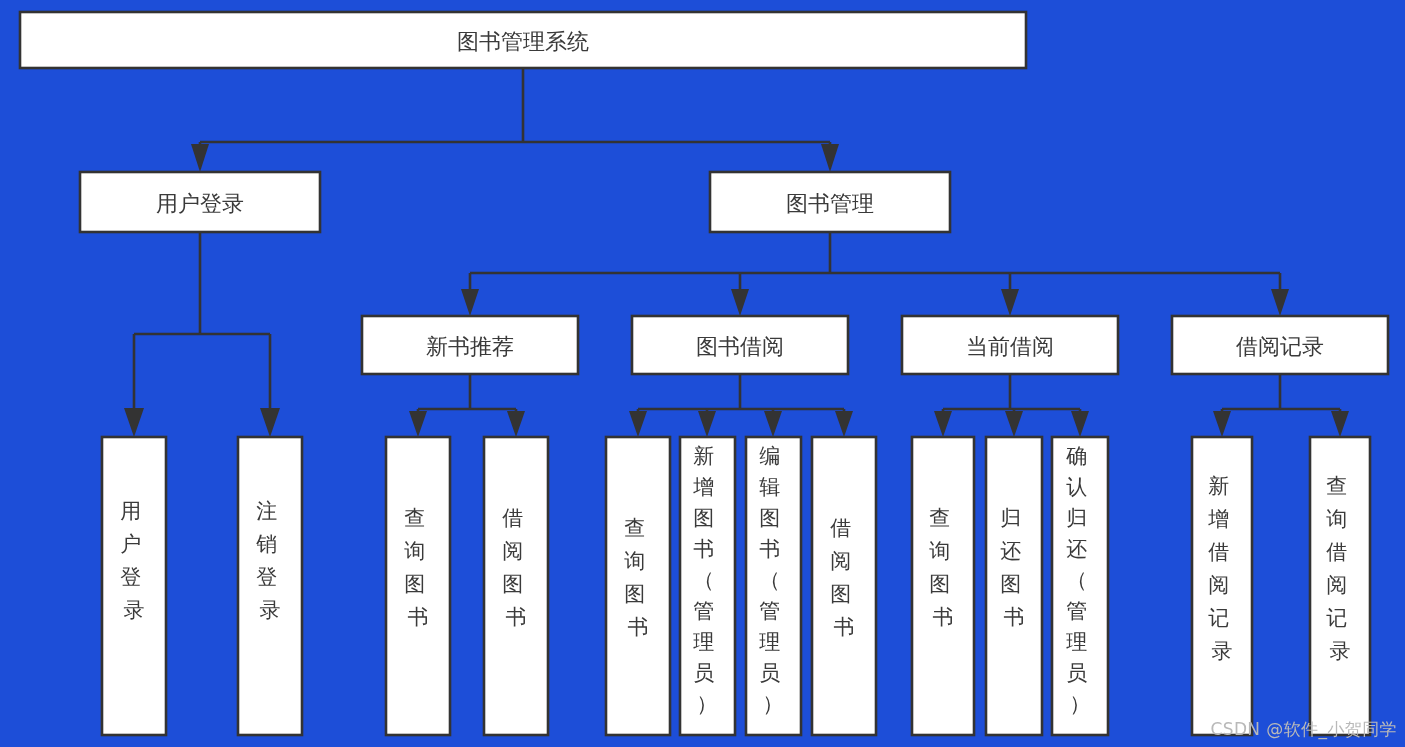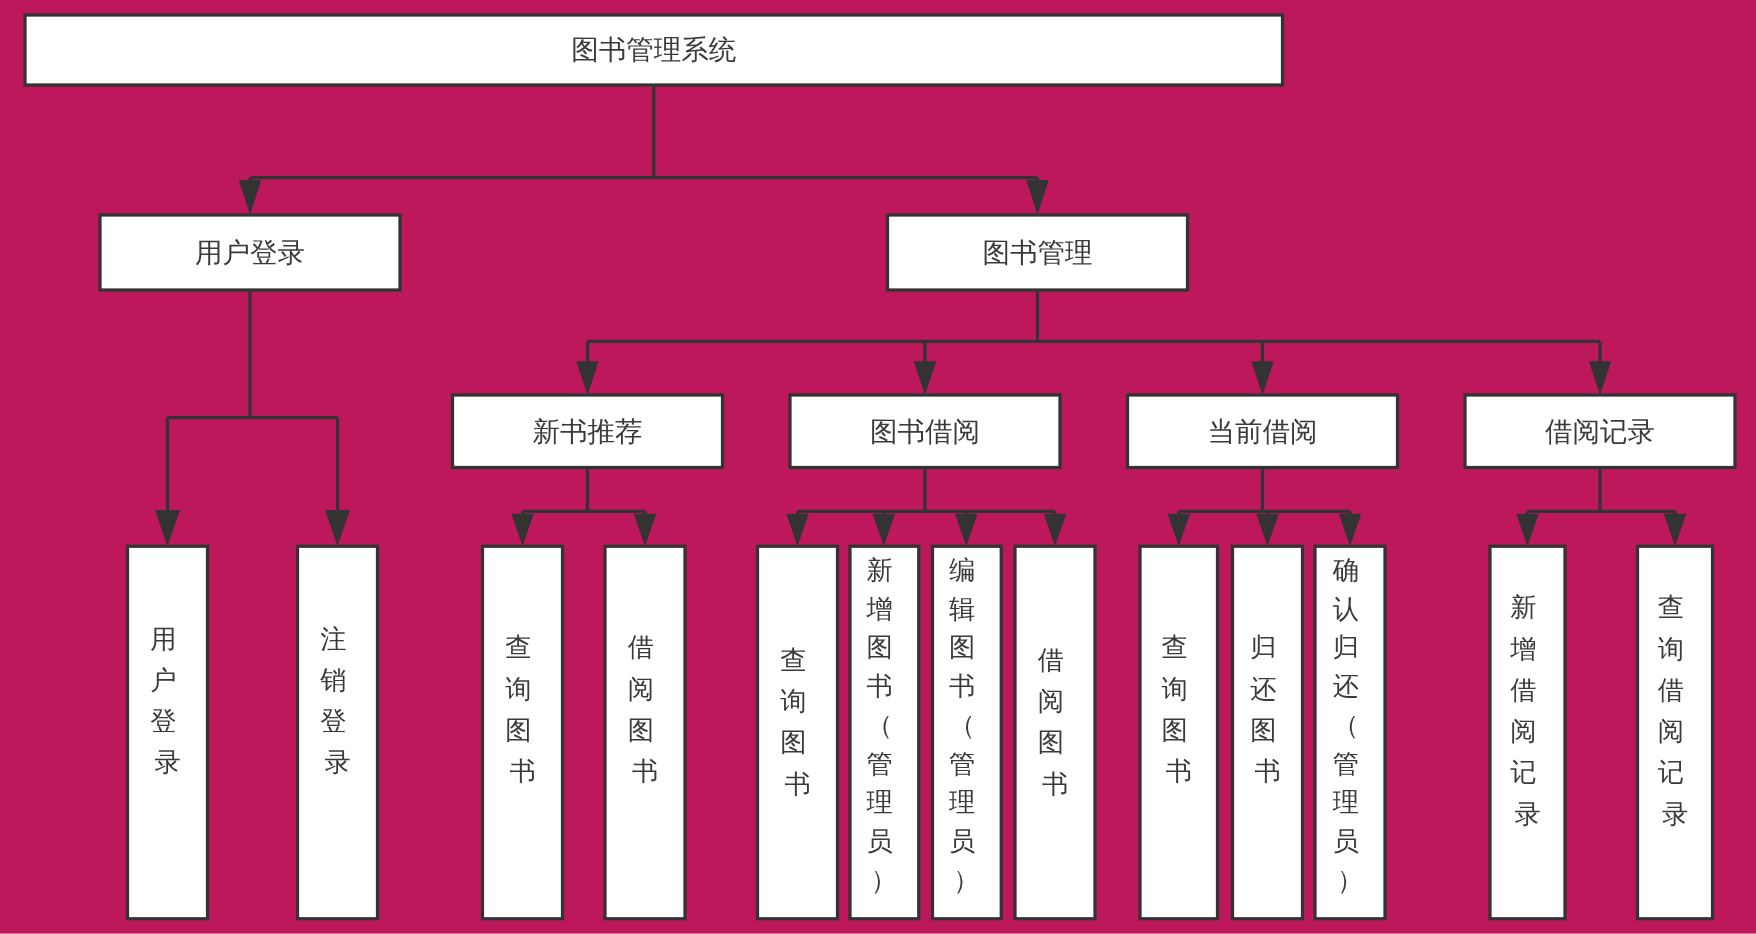--- a/index.html
+++ b/index.html
@@ -11,21 +11,21 @@
   body {
     width: 1405px;
     height: 747px;
     font-family: "DejaVu Sans", "Liberation Sans", sans-serif;
     overflow: hidden;
   }
   #diagram-root {
     position: relative;
     width: 1405px;
     height: 747px;
-    background: #be185d;
+    background: #1d4ed8;
   }
   svg#tree-svg {
     position: absolute;
     top: 0;
     left: 0;
     width: 1405px;
     height: 747px;
     display: block;
   }
   .node-box {
@@ -335,14 +335,15 @@
           <tspan x="1340" dy="33">借</tspan>
           <tspan x="1340" dy="33">阅</tspan>
           <tspan x="1340" dy="33">记</tspan>
           <tspan x="1340" dy="33">录</tspan>
         </text>
       </g>
 
     </g>
   </svg>
 
+  <div class="watermark">CSDN @软件_小贺同学</div>
 
 </div>
 
 </body></html>

